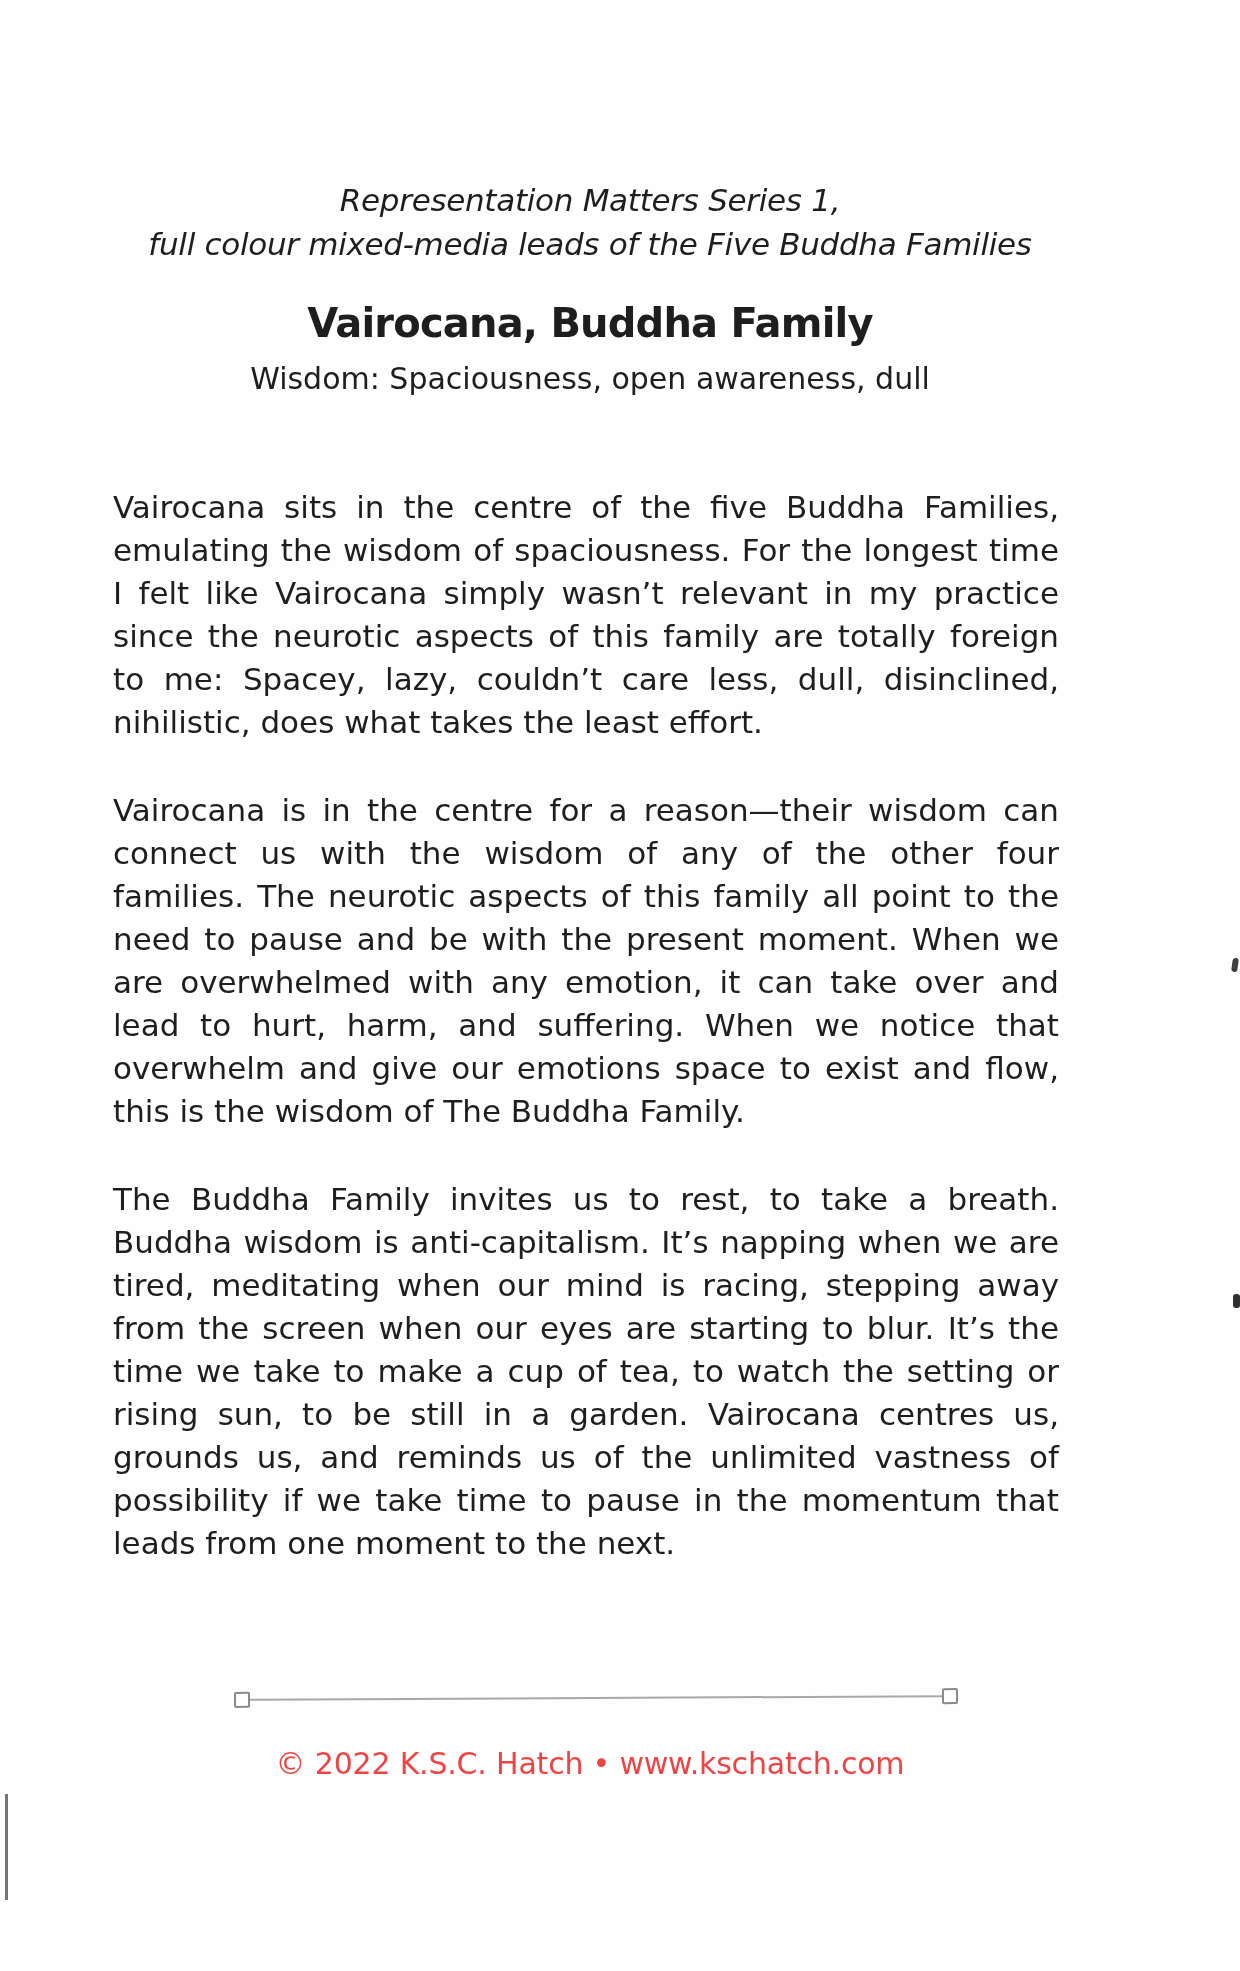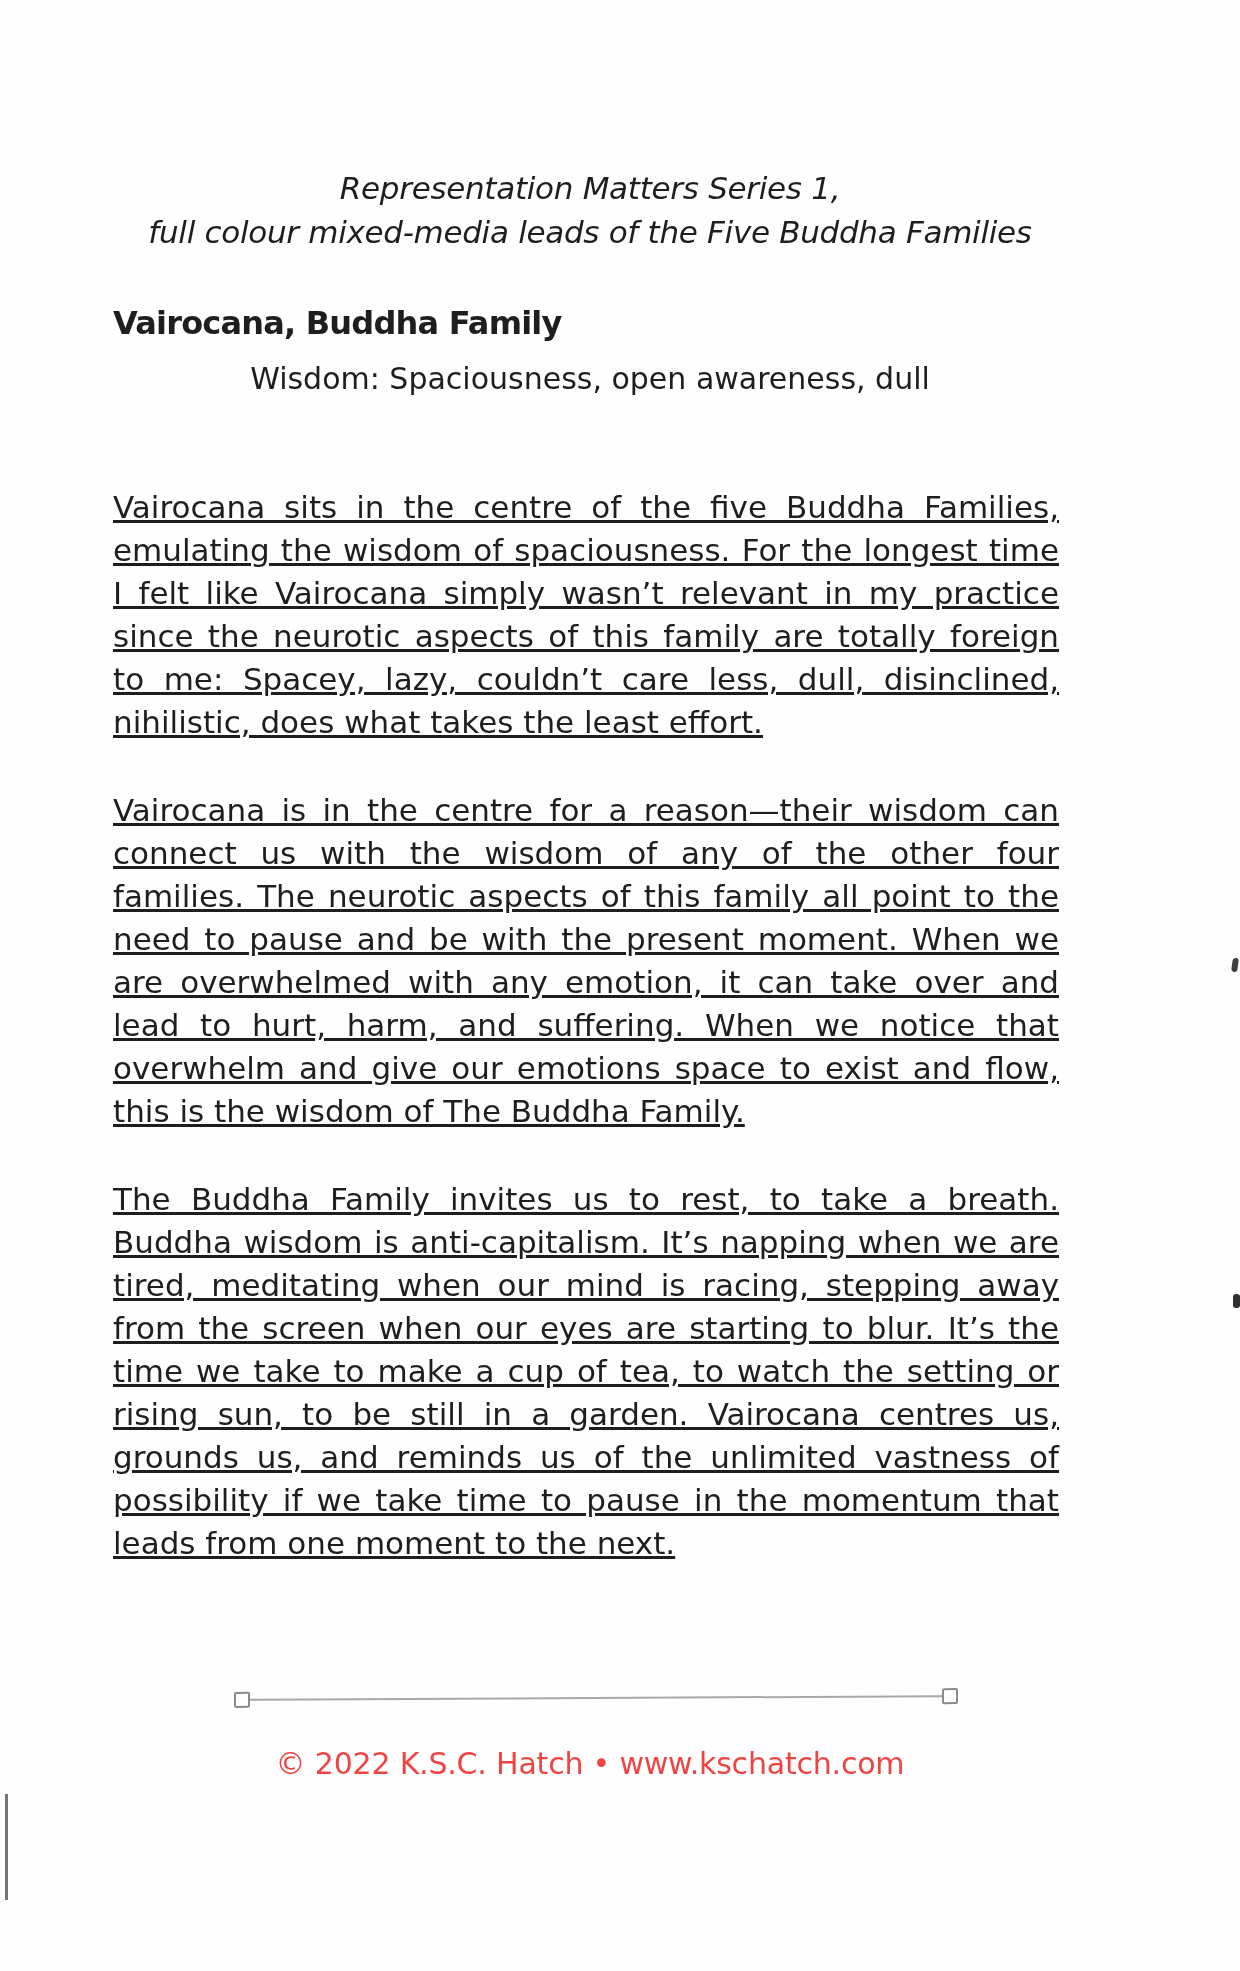--- a/index.html
+++ b/index.html
@@ -19,51 +19,50 @@
     position: absolute;
     inset: 0;
     background: #fefefe;
   }
   .col {
     position: absolute;
     left: 113px;
     width: 954px;
   }
   .series {
-    top: 166px;
+    top: 178px;
     text-align: center;
     font-style: italic;
     font-size: 31px;
     line-height: 44px;
     letter-spacing: -0.3px;
   }
   .title {
     top: 296px;
-    text-align: left;
+    text-align: center;
     font-weight: bold;
-    font-size: 32px;
+    font-size: 40px;
     line-height: 54px;
     letter-spacing: -0.8px;
     margin: 0;
   }
   .subtitles {
     top: 357px;
     text-align: center;
     font-size: 30px;
     line-height: 43px;
   }
   .bodytext {
     top: 486px;
     font-size: 31px;
     line-height: 43px;
   }
   .bodytext p {
     margin: 0 8px 45px 0;
     text-align: justify;
-    text-decoration: underline;
   }
   .bodytext p:last-child {
     margin-bottom: 0;
   }
   .divider {
     position: absolute;
     left: 234px;
     top: 1690px;
     width: 724px;
     height: 15px;

